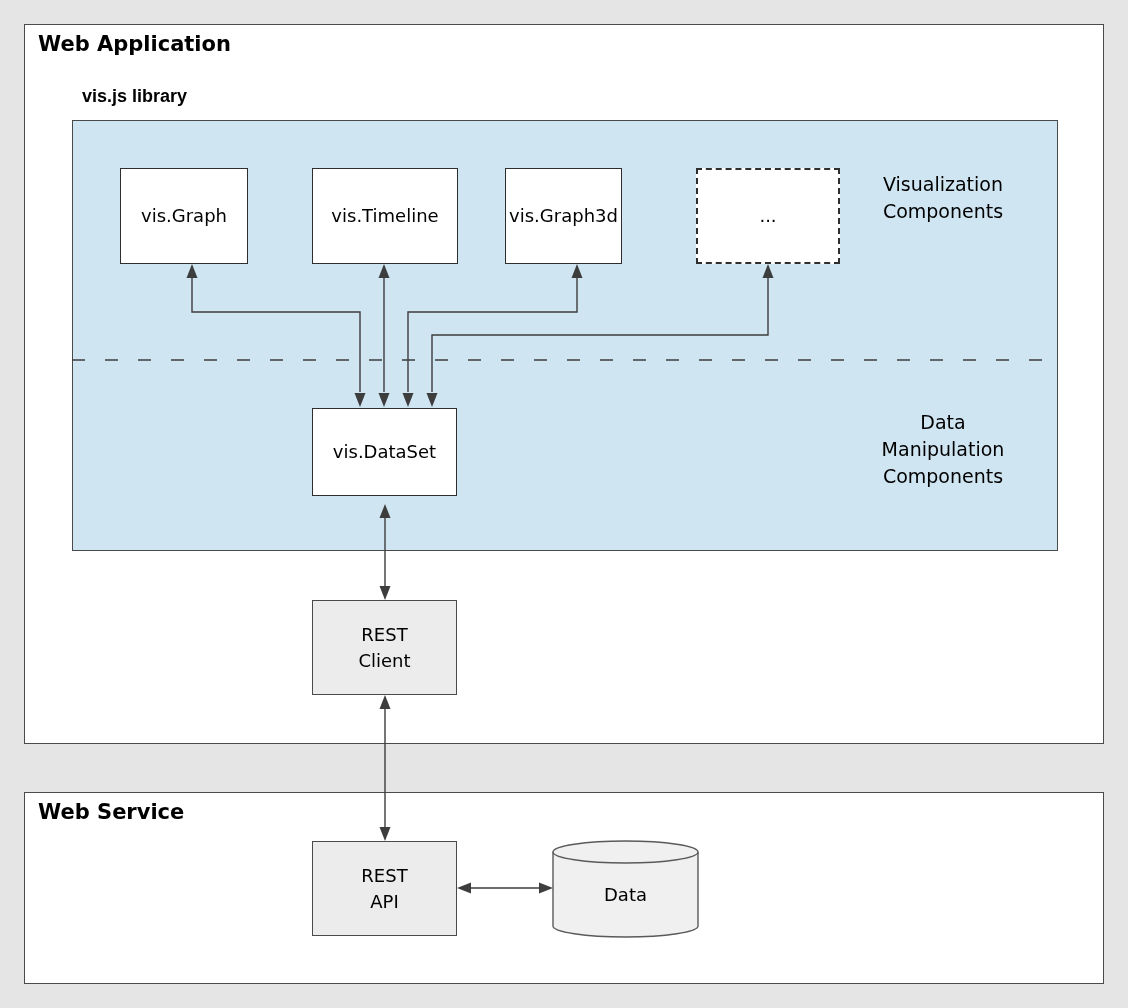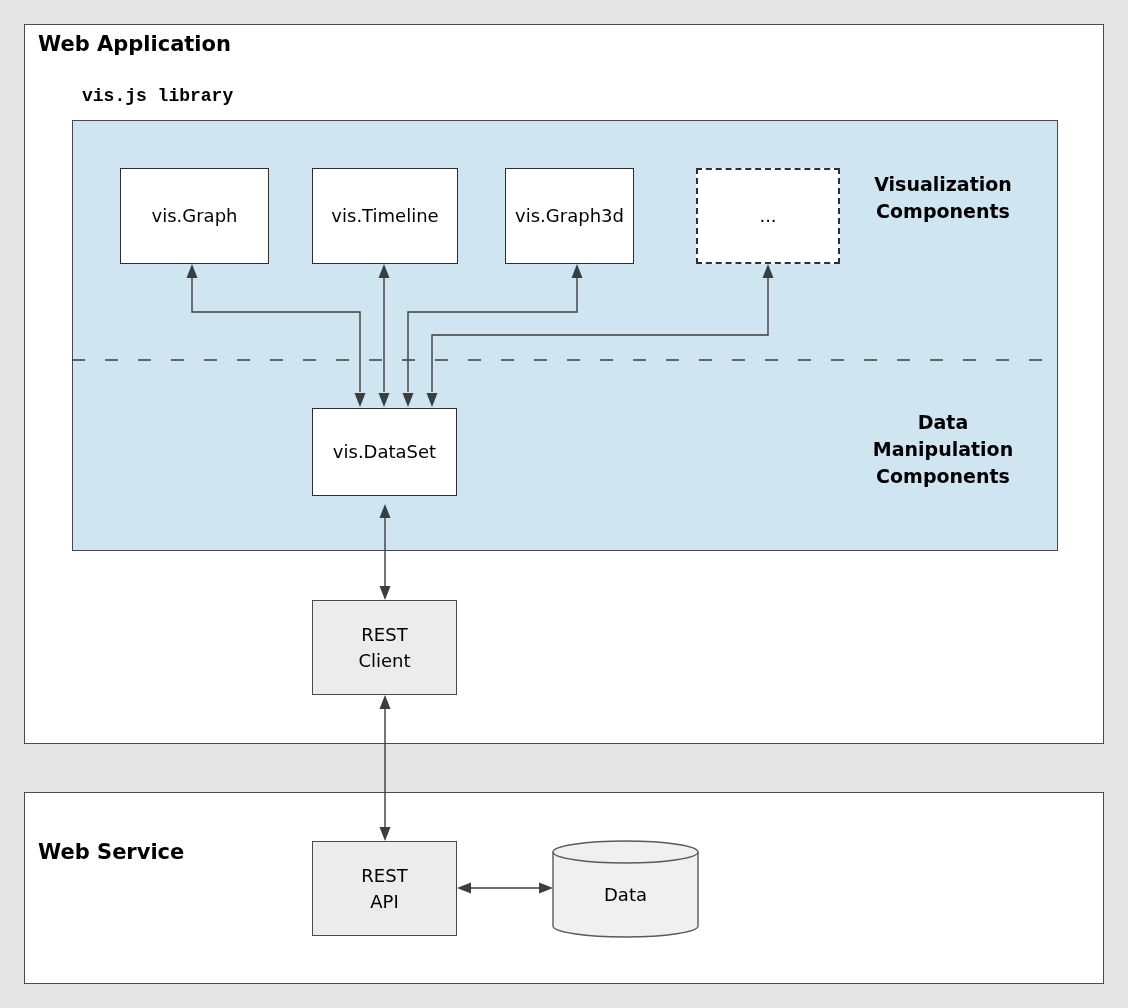--- a/index.html
+++ b/index.html
@@ -27,21 +27,21 @@
     font-family: "DejaVu Sans", sans-serif;
     font-weight: bold;
     font-size: 21px;
     color: var(--text, #000);
     white-space: nowrap;
   }
   .lib-title {
     position: absolute;
     left: 82px;
     top: 86px;
-    font-family: Liberation Mono, monospace;
+    font-family: Liberation Sans, sans-serif;
     font-weight: bold;
     font-size: 18px;
     white-space: nowrap;
   }
   .lib-box {
     position: absolute;
     left: 72px;
     top: 120px;
     width: 986px;
     height: 431px;
@@ -71,21 +71,21 @@
   .node.gray {
     background: var(--gray_fill, #ececec);
     border: 1.5px solid var(--frame_border, #4a4a4a);
   }
   .comp { top: 168px; height: 96px; }
   .side-label {
     position: absolute;
     left: 838px;
     width: 210px;
     text-align: center;
-    font-weight: bold;
+    font-weight: normal;
     font-size: 19px;
     line-height: 27px;
     white-space: pre-line;
   }
   .cyl-label {
     position: absolute;
     left: 553px;
     top: 862px;
     width: 145px;
     height: 64px;
@@ -129,38 +129,38 @@
 <body>
 
 <div class="canvas">
 
   <div class="frame" style="left:24px; top:24px; width:1080px; height:720px;"></div>
   <div class="frame-title" style="left:38px; top:32px;">Web Application</div>
 
   <div class="lib-title">vis.js library</div>
   <div class="lib-box"></div>
 
-  <div class="node white comp" style="left:120px; width:149px;">vis.Graph</div>
+  <div class="node white comp" style="left:120px; width:128px;">vis.Graph</div>
   <div class="node white comp" style="left:312px; width:146px;">vis.Timeline</div>
-  <div class="node white comp" style="left:505px; width:129px;">vis.Graph3d</div>
+  <div class="node white comp" style="left:505px; width:117px;">vis.Graph3d</div>
   <div class="node dashed comp" style="left:696px; width:144px;">...</div>
 
   <div class="side-label" style="top:171px;">Visualization
 Components</div>
   <div class="side-label" style="top:409px;">Data
 Manipulation
 Components</div>
 
   <div class="node white" style="left:312px; top:408px; width:145px; height:88px;">vis.DataSet</div>
 
   <div class="node gray" style="left:312px; top:600px; width:145px; height:95px;">REST
 Client</div>
 
   <div class="frame" style="left:24px; top:792px; width:1080px; height:192px;"></div>
-  <div class="frame-title" style="left:38px; top:800px;margin-top:40px;">Web Service</div>
+  <div class="frame-title" style="left:38px; top:800px;">Web Service</div>
 
   <div class="node gray" style="left:312px; top:841px; width:145px; height:95px;">REST
 API</div>
 
   <svg class="overlay" viewBox="0 0 1128 1008">
 
     <line class="divider" x1="72" y1="360" x2="1058" y2="360"></line>
 
     <g>
       <path class="cylinder" d="M553,852 A72.5,11 0 0 1 698,852 L698,926 A72.5,11 0 0 1 553,926 Z"></path>

